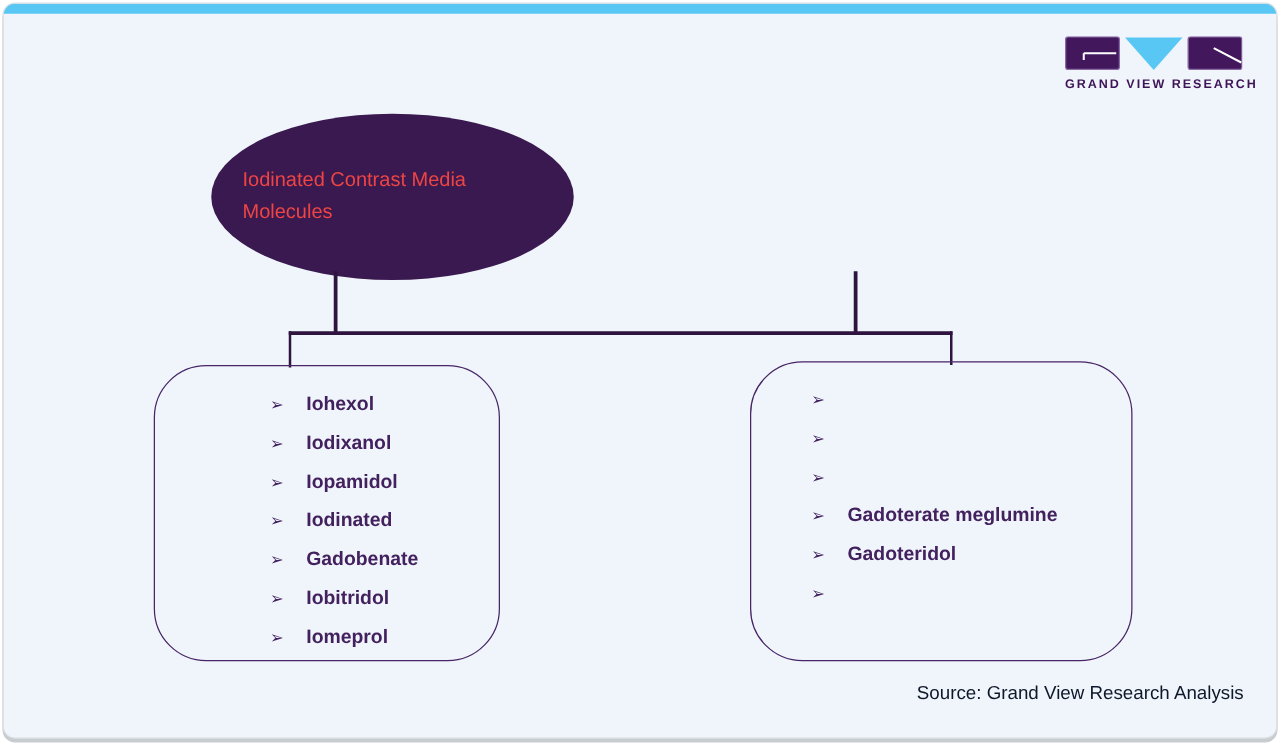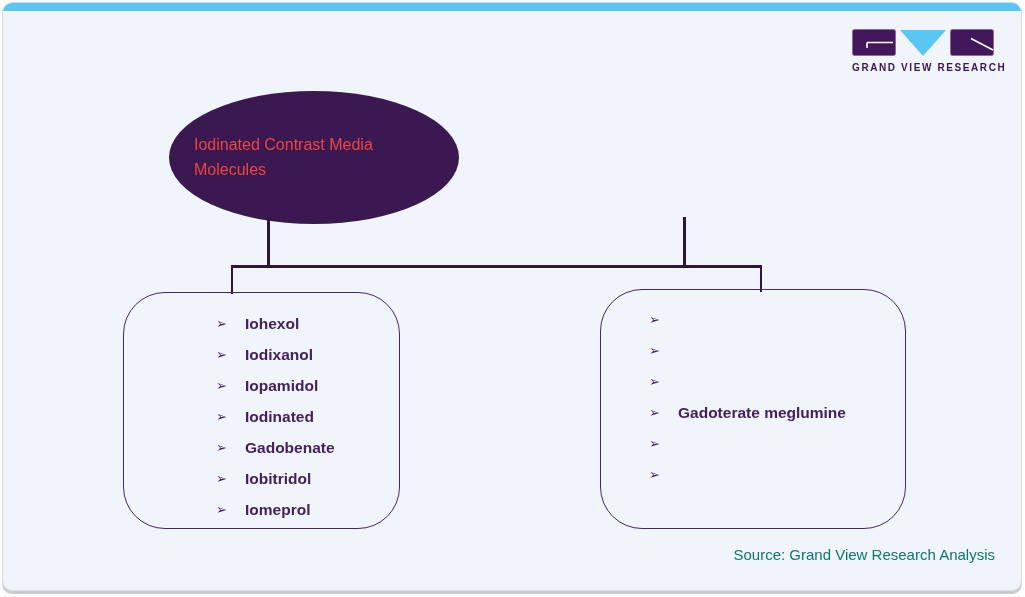--- a/index.html
+++ b/index.html
@@ -92,21 +92,21 @@
     font-size: 13px;
     line-height: 31px;
     color: #43215f;
   }
   .item-text { white-space: pre-line; font-weight: bold; }
   
   .source {
     position: absolute;
     top: 543px; right: 26px;
     font-size: 15px;
-    color: #0f766e;
+    color: #0f172a;
   }
 </style>
 </head>
 <body>
 
 <div class="card">
   <div class="topbar"></div>
 
   <div class="logo">
     <svg width="142" height="28" viewBox="0 0 142 28">
@@ -172,20 +172,21 @@
         </li>
       <li class="item">
           <span class="bullet">➢</span>
         </li>
       <li class="item">
           <span class="bullet">➢</span>
           <span class="item-text">Gadoterate meglumine</span>
         </li>
       <li class="item">
           <span class="bullet">➢</span>
+          <span class="item-text">Gadoteridol</span>
         </li>
       <li class="item">
           <span class="bullet">➢</span>
         </li>
     </ul>
   </div>
 
   <div class="source">Source: Grand View Research Analysis</div>
 </div>
 

